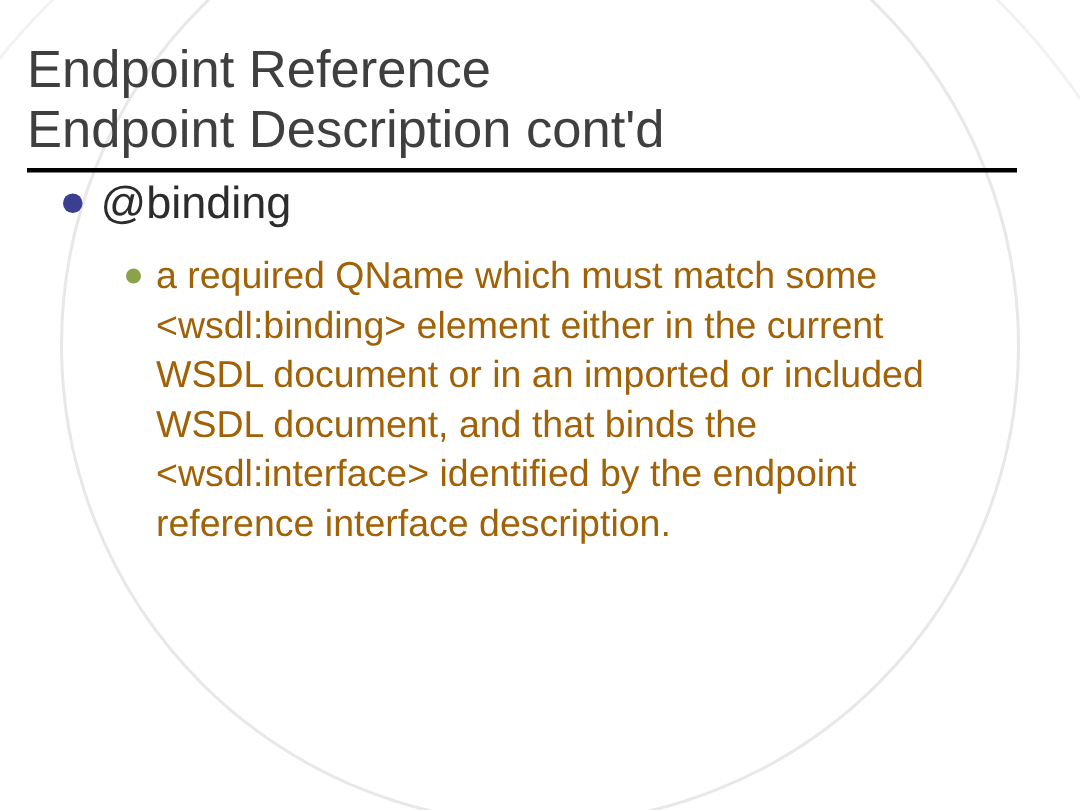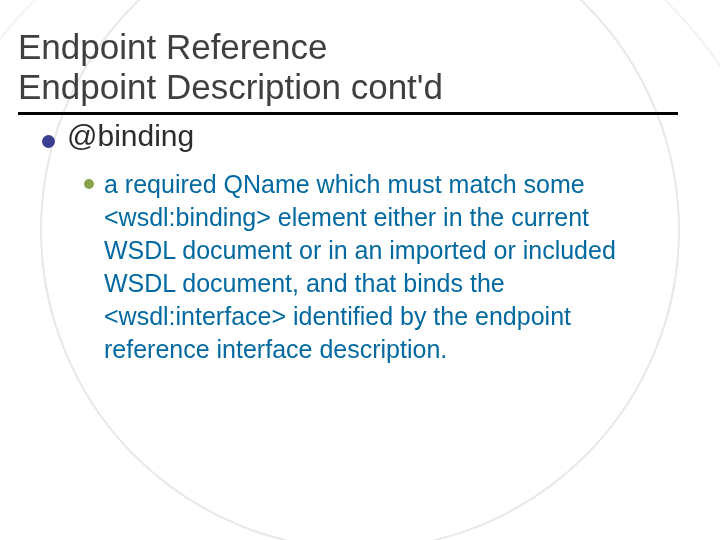--- a/index.html
+++ b/index.html
@@ -55,21 +55,21 @@
     letter-spacing: 0;
   }
   .content {
     position: absolute;
     left: 42px;
     top: 118px;
     width: 620px;
   }
   .bullet-l1 {
     display: flex;
-    align-items: center;
+    align-items: flex-start;
     margin-bottom: 14px;
   }
   .bullet-l1 .dot {
     width: 13px;
     height: 13px;
     border-radius: 50%;
     background: #3a3f91;
     margin-top: 11px;
     margin-right: 12px;
     flex-shrink: 0;
@@ -89,21 +89,21 @@
     width: 10px;
     height: 10px;
     border-radius: 50%;
     background: #8aa24a;
     margin-top: 11px;
     margin-right: 10px;
     flex-shrink: 0;
   }
   .bullet-l2 .txt {
     font-size: 25px;
-    color: #0369a1;
+    color: #a16207;
     line-height: 1.32;
   }
 </style>
 </head>
 <body>
 
 <div class="slide">
 
   <div class="deco-circle deco2"></div>
   <div class="deco-circle deco1"></div>

